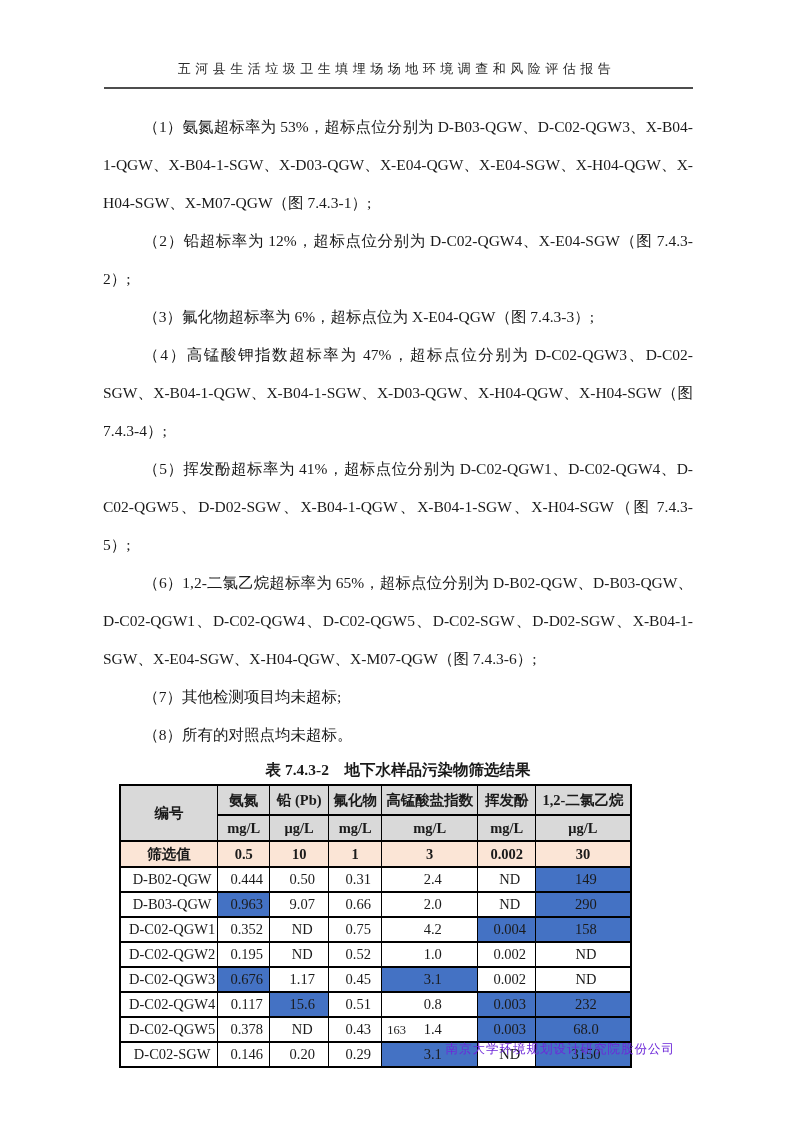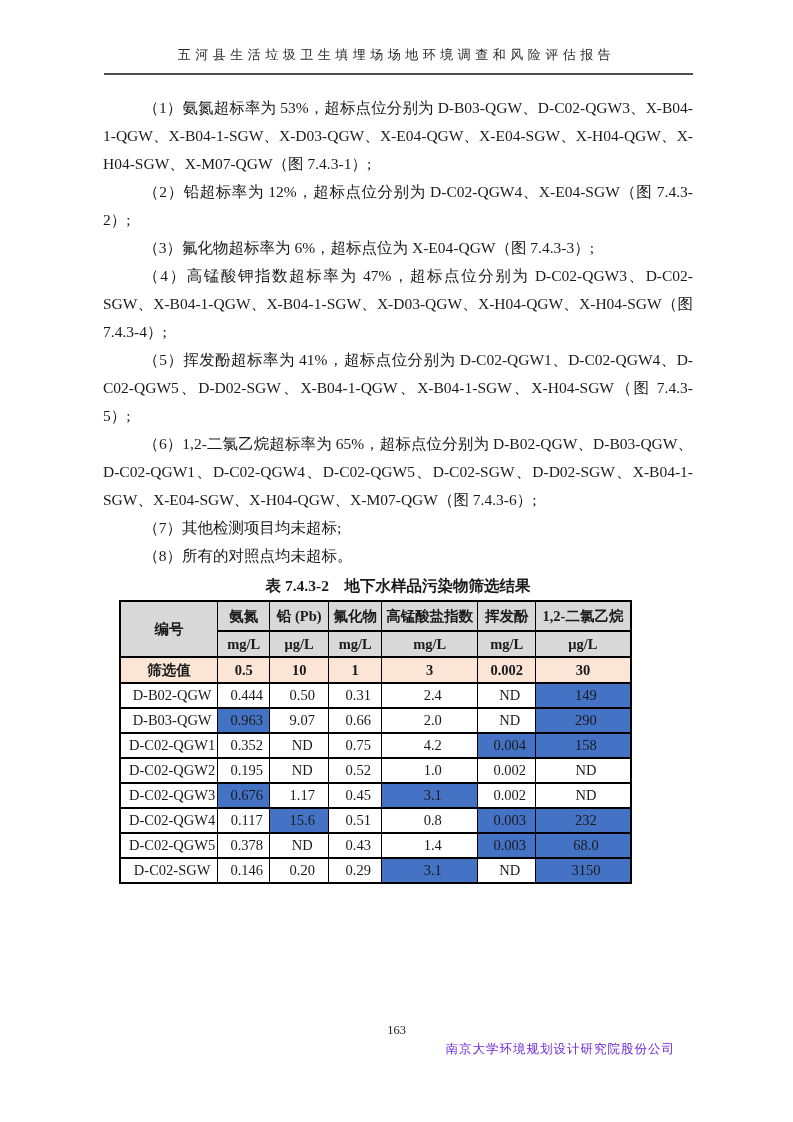--- a/index.html
+++ b/index.html
@@ -10,38 +10,38 @@
     color: #1a1a1a;
   }
   .page {
     position: relative;
     width: 793px; height: 1122px;
     background: #ffffff;
     overflow: hidden;
   }
   
   .hdr-title {
-    padding-top: 46px;
+    padding-top: 60px;
     text-align: center;
     font-size: 13px;
     letter-spacing: 4.5px;
     color: #2a2a2a;
     white-space: nowrap;
   }
   .hdr-rule {
     height: 2px;
     background: #4d4d4d;
     margin: 9px 100px 0 104px;
   }
   
   main { margin: 19px 100px 0 103px; }
   p.para {
     margin: 0;
     font-size: 15.5px;
-    line-height: 28px;
+    line-height: 38px;
     text-align: justify;
     text-indent: 2.6em;
   }
   
   .table-title {
     margin-top: 3px;
     text-align: center;
     font-weight: bold;
     font-size: 15.5px;
     line-height: 25px;

